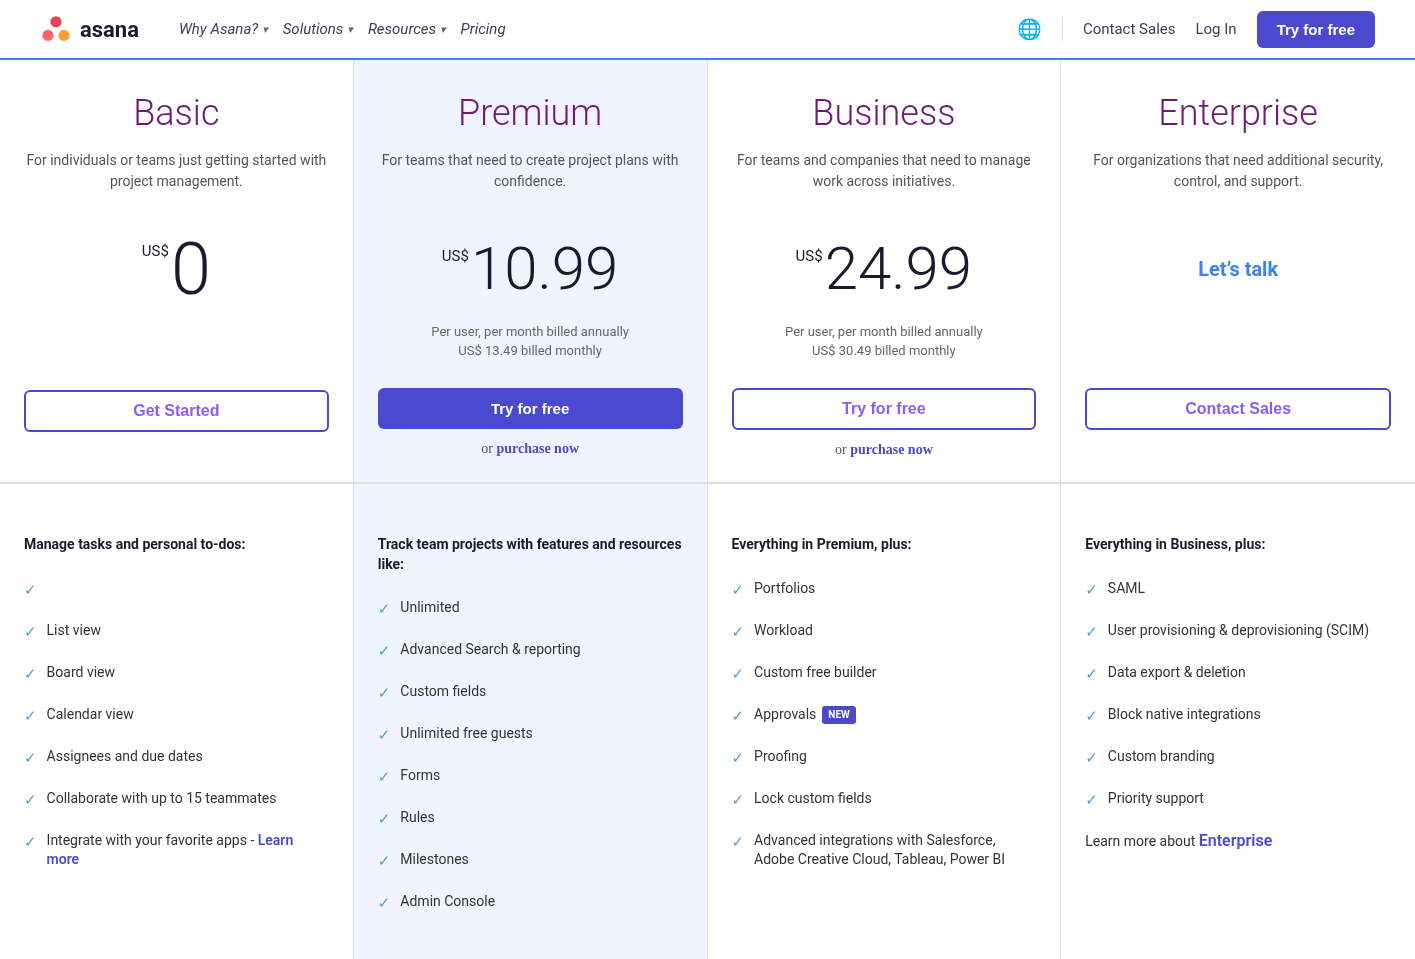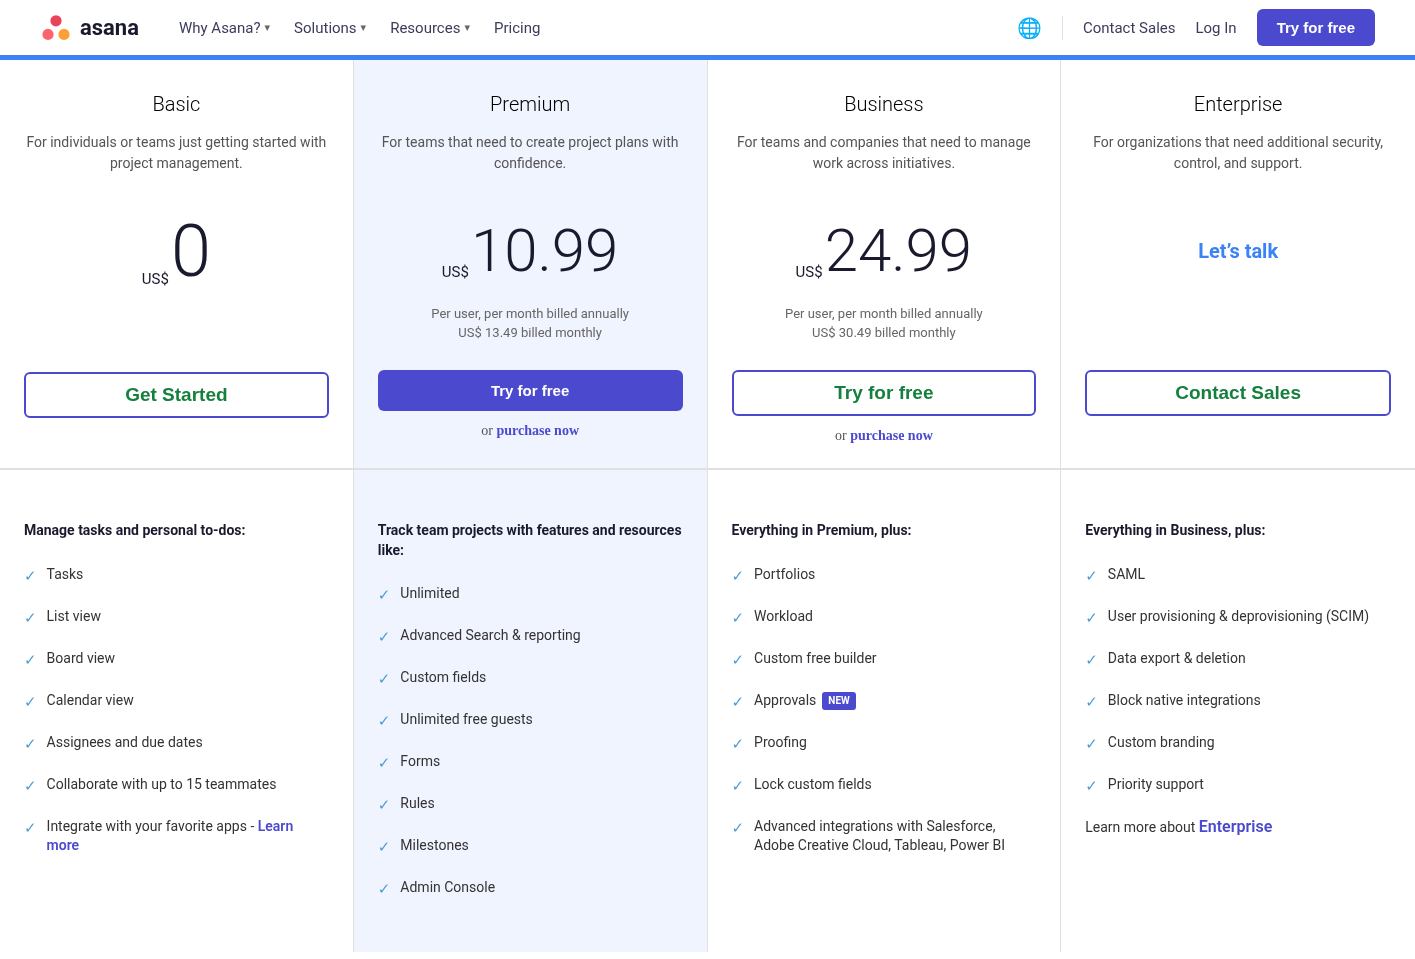--- a/index.html
+++ b/index.html
@@ -1,25 +1,25 @@
 <!DOCTYPE html>
 <html><head>
   <meta charset="utf-8">
   <style>
     * { box-sizing: border-box; margin: 0; padding: 0; }
     body { font-family: -apple-system, BlinkMacSystemFont, 'Segoe UI', Roboto, sans-serif; color: #1a1a2e; background: #fff; }
 
     
     nav {
       display: flex; align-items: center; padding: 0 40px; height: 60px;
-      border-bottom: 5px solid #3b82f6; position: sticky; top: 0; background: #fff; z-index: 100;
+      border-bottom: 2px solid #3b82f6; position: sticky; top: 0; background: #fff; z-index: 100;
     }
     .nav-logo { display: flex; align-items: center; gap: 8px; margin-right: 40px; text-decoration: none; }
     .nav-logo-text { font-size: 22px; font-weight: 700; color: #1a1a2e; }
-    .nav-links { display: flex; align-items: center; gap: 24px; flex: 1; }
+    .nav-links { display: flex; align-items: center; gap: 15px; flex: 1; font-style: italic; }
     .nav-link { font-size: 15px; color: #3c3c5c; text-decoration: none; display: flex; align-items: center; gap: 4px; cursor: pointer; }
     .nav-chevron { font-size: 11px; color: #666; }
     .nav-right { display: flex; align-items: center; gap: 20px; }
     .nav-divider { width: 1px; height: 24px; background: #e0e0e0; }
     .nav-contact { font-size: 15px; color: #3c3c5c; cursor: pointer; }
     .nav-login { font-size: 15px; color: #3c3c5c; cursor: pointer; }
     .nav-try-btn {
       background: #4b4acf; color: #fff; border: none; padding: 10px 20px;
       border-radius: 6px; font-size: 15px; font-weight: 600; cursor: pointer;
     }
@@ -32,35 +32,35 @@
     }
     .plan-col {
       padding: 32px 24px 24px;
       border-right: 1px solid #e0e0e0;
       display: flex; flex-direction: column; align-items: center;
       text-align: center;
     }
     .plan-col:last-child { border-right: none; }
     .plan-col.featured { background: #f0f4ff; }
 
-    .plan-name { font-size: 20px; font-weight: 300; color: #000000; margin-bottom: 16px; }
+    .plan-name { font-size: 36px; font-weight: 300; color: #701a75; margin-bottom: 16px; }
     .plan-desc { font-size: 14px; color: #555; line-height: 1.5; margin-bottom: 24px; min-height: 60px; }
 
     .price-area { margin-bottom: 20px; min-height: 70px; display: flex; align-items: center; justify-content: center; }
-    .price-wrap { display: flex; align-items: flex-end; }
+    .price-wrap { display: flex; align-items: flex-start; }
     .currency-label { font-size: 15px; color: #1a1a2e; margin-top: 8px; margin-right: 2px; }
     .price-big { font-size: 60px; font-weight: 300; color: #1a1a2e; line-height: 1; }
     .price-zero { font-size: 72px; font-weight: 300; color: #1a1a2e; line-height: 1; }
     .price-lets-talk { font-size: 20px; font-weight: 700; color: #3b82f6; }
 
     .price-sub { font-size: 13px; color: #666; margin-bottom: 4px; }
 
     .btn-outline {
-      border: 2px solid #4b4acf; color: #15803d; background: transparent;
-      padding: 10px 32px; border-radius: 6px; font-size: 19px; font-weight: 600;
+      border: 2px solid #4b4acf; color: #8b5cf6; background: transparent;
+      padding: 10px 32px; border-radius: 6px; font-size: 16px; font-weight: 600;
       cursor: pointer; width: 100%; margin-bottom: 0;
     }
     .btn-solid {
       border: none; background: #4b4acf; color: #fff;
       padding: 12px 28px; border-radius: 6px; font-size: 15px; font-weight: 600;
       cursor: pointer; width: 100%;
     }
 
     .purchase-row { margin-top: 12px; font-size: 14px; color: #555; font-family: Liberation Serif, serif; }
     .purchase-link { color: #4b4acf; font-weight: 600; cursor: pointer; text-decoration: none; }
@@ -191,21 +191,20 @@
       <div class="btn-area"><button class="btn-outline">Contact Sales</button></div>
     </div>
   </div>
 
 <div class="features-container" id="features-grid">
 <div class="features-col">
       <div class="features-heading">Manage tasks and personal to-dos:</div>
       <ul class="feature-list">
         <li class="feature-item">
           <span class="check-icon">✓</span>
-          <span class="feature-text">Tasks</span>
         </li>
         <li class="feature-item">
           <span class="check-icon">✓</span>
           <span class="feature-text">List view</span>
         </li>
         <li class="feature-item">
           <span class="check-icon">✓</span>
           <span class="feature-text">Board view</span>
         </li>
         <li class="feature-item">

